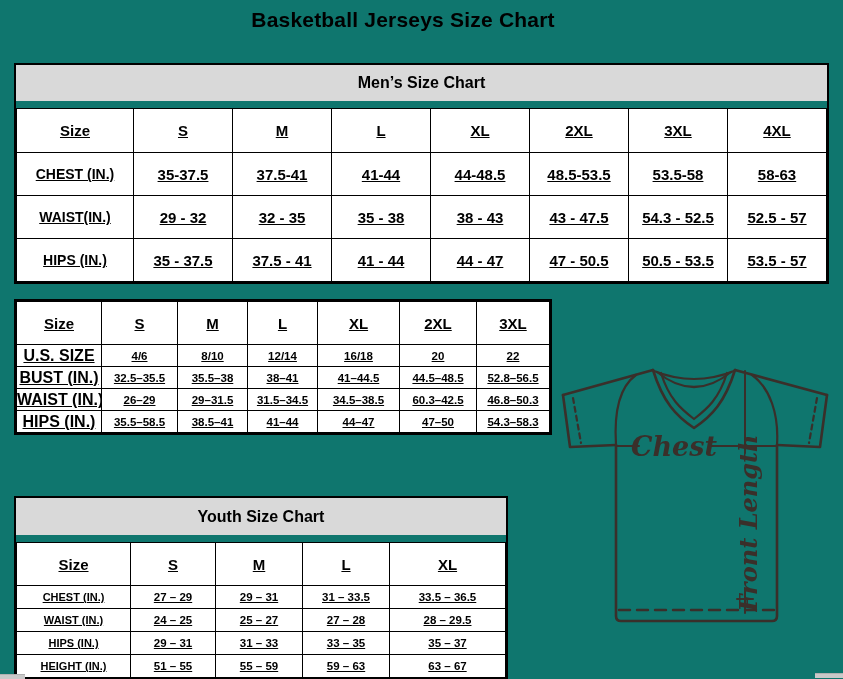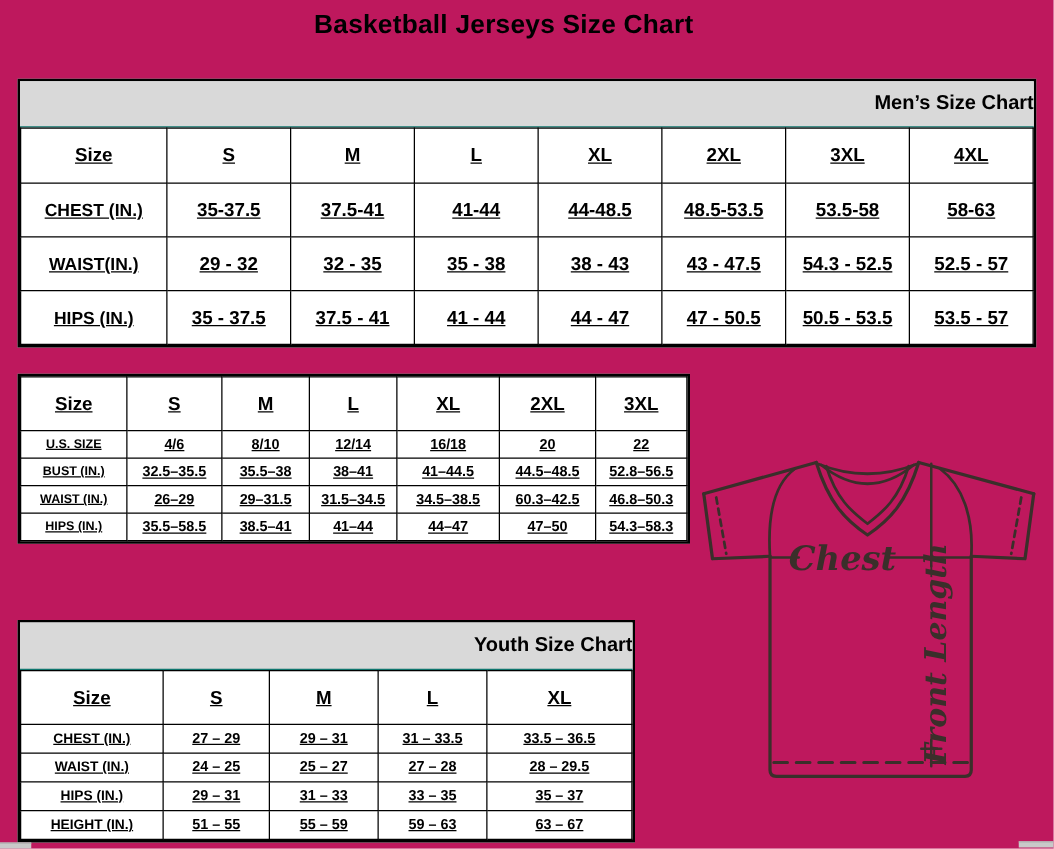--- a/index.html
+++ b/index.html
@@ -1,47 +1,47 @@
 <!DOCTYPE html>
 <html><head>
 <meta charset="utf-8">
 <style>
   html,body { margin:0; padding:0; background:#ffffff; }
   .stage {
-    position:relative; width:843px; height:679px; background:#be185d;
+    position:relative; width:843px; height:679px; background:#0f766e;
     font-family:"Liberation Sans", sans-serif; color:#000; overflow:hidden;
   }
   .page-title {
     position:absolute; top:8px; left:0; width:806px; text-align:center;
     font-size:21px; font-weight:bold; letter-spacing:0.2px;
   }
   .chartbox { position:absolute; border:2px solid #000; background:#fff; }
   .chartbox.men   { top:63px;  left:14px; width:811px; }
   .chartbox.women { top:299px; left:14px; width:534px; }
   .chartbox.youth { top:496px; left:14px; width:490px; }
 
   .tbar {
-    background:#d9d9d9; border-bottom:1px solid #0f766e; text-align:right;
+    background:#d9d9d9; border-bottom:7px solid #0f766e; text-align:center;
     font-weight:bold; font-size:16px;
   }
   .men   .tbar { height:36px; line-height:36px; }
   .women .tbar { height:38px; line-height:38px; }
   .youth .tbar { height:37px; line-height:37px; }
 
   table { border-collapse:collapse; width:100%; table-layout:fixed;text-decoration:underline; }
   th, td {
     border:1px solid #000; text-align:center; vertical-align:middle;
     font-weight:bold; padding:0; overflow:hidden; white-space:nowrap;
   }
   .men   th { height:43px; font-size:15px; }
   .men   td { height:42px; font-size:15px; }
   .men   td:first-child { font-size:14px; }
   .women th { height:42px; font-size:15px; }
   .women td { height:21px; font-size:11.5px; }
-  .women td:first-child { font-size:10px; }
+  .women td:first-child { font-size:16px; }
   .youth th { height:42px; font-size:15px; }
   .youth td { height:22px; font-size:11.5px; }
   .youth td:first-child { font-size:11px; }
 
   .jersey-svg { position:absolute; left:552px; top:358px; width:291px; height:280px; }
   .jersey-svg text {
     font-family:"DejaVu Serif", serif; font-style:italic; font-weight:bold;
     fill:#3a2f2a;
   }
   .sb { position:absolute; background:#c9c9c9; border-top:1px solid #b0b0b0; }

